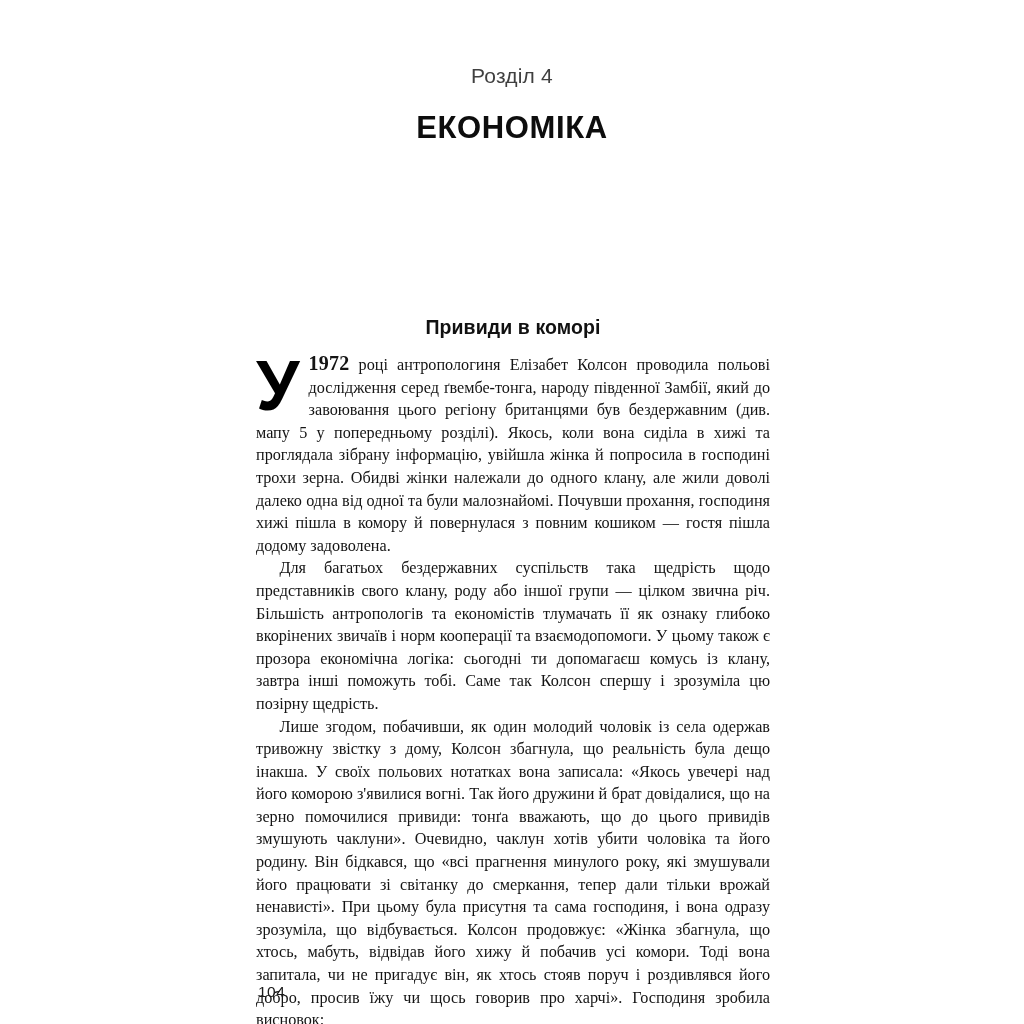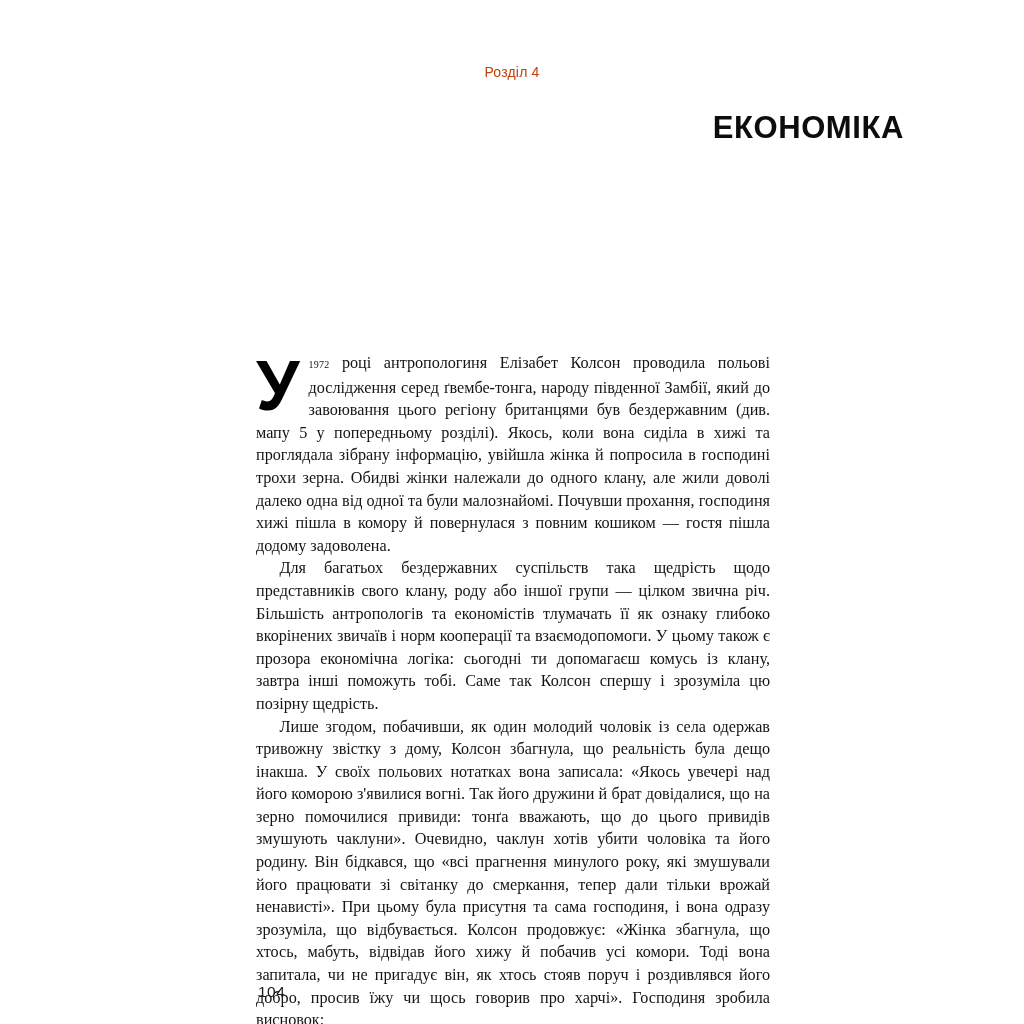--- a/index.html
+++ b/index.html
@@ -23,33 +23,33 @@
   }
 
   
   .chapter-label {
     position: absolute;
     left: 0;
     right: 0;
     top: 64px;
     text-align: center;
     font-family: "Liberation Sans", "DejaVu Sans", sans-serif;
-    font-size: 14px;
+    font-size: 21px;
     font-weight: 400;
     letter-spacing: 0.2px;
-    color: #c2410c;
+    color: #404040;
   }
 
   
   .chapter-title {
     position: absolute;
     left: 120px;
     right: 120px;
     top: 108px;
-    text-align: right;
+    text-align: center;
     font-family: "Liberation Sans", "DejaVu Sans", sans-serif;
     font-weight: 700;
     font-size: 31px;
     line-height: 1.32;
     letter-spacing: 0.6px;
     color: #0d0d0d;
   }
   .chapter-title .line2 {
     display: block;
   }
@@ -95,22 +95,22 @@
     font-family: "Liberation Sans", "DejaVu Sans", sans-serif;
     font-weight: 700;
     font-size: 70px;
     line-height: 56px;
     padding: 4px 9px 0 0;
     margin-top: 2px;
     color: #000000;
   }
 
   .smallcaps-year {
-    font-weight: 400;
-    font-size: 10px;
+    font-weight: 700;
+    font-size: 20px;
     letter-spacing: 0.2px;
   }
 
   
   .page-number {
     position: absolute;
     left: 258px;
     top: 953px;
     font-family: "Liberation Sans", "DejaVu Sans", sans-serif;
     font-size: 15.5px;
@@ -123,20 +123,21 @@
 <body>
 
 <div class="page">
 
   <div class="chapter-label">Розділ 4</div>
 
   <div class="chapter-title">
     <span class="line1">ЕКОНОМІКА</span>
   </div>
 
+  <div class="section-heading">Привиди в коморі</div>
 
   <div class="body-block">
 
     <p class="first"><span class="dropcap">У</span><span class="smallcaps-year">1972</span><span> році антропологиня Елізабет Колсон проводила польові дослідження серед ґвембе-тонга, народу південної Замбії, який до завоювання цього регіону британцями був бездержавним (див. мапу 5 у попередньому розділі). Якось, коли вона сиділа в хижі та проглядала зібрану інформацію, увійшла жінка й попросила в господині трохи зерна. Обидві жінки належали до одного клану, але жили доволі далеко одна від одної та були малознайомі. Почувши прохання, господиня хижі пішла в комору й повернулася з повним кошиком — гостя пішла додому задоволена.</span></p>
 
     <p>Для багатьох бездержавних суспільств така щедрість щодо представників свого клану, роду або іншої групи — цілком звична річ. Більшість антропологів та економістів тлумачать її як ознаку глибоко вкорінених звичаїв і норм кооперації та взаємодопомоги. У цьому також є прозора економічна логіка: сьогодні ти допомагаєш комусь із клану, завтра інші поможуть тобі. Саме так Колсон спершу і зрозуміла цю позірну щедрість.</p>
 
     <p>Лише згодом, побачивши, як один молодий чоловік із села одержав тривожну звістку з дому, Колсон збагнула, що реальність була дещо інакша. У своїх польових нотатках вона записала: «Якось увечері над його коморою з'явилися вогні. Так його дружини й брат довідалися, що на зерно помочилися привиди: тонґа вважають, що до цього привидів змушують чаклуни». Очевидно, чаклун хотів убити чоловіка та його родину. Він бідкався, що «всі прагнення минулого року, які змушували його працювати зі світанку до смеркання, тепер дали тільки врожай ненависті». При цьому була присутня та сама господиня, і вона одразу зрозуміла, що відбувається. Колсон продовжує: «Жінка збагнула, що хтось, мабуть, відвідав його хижу й побачив усі комори. Тоді вона запитала, чи не пригадує він, як хтось стояв поруч і роздивлявся його добро, просив їжу чи щось говорив про харчі». Господиня зробила висновок:</p>
 
   </div>

